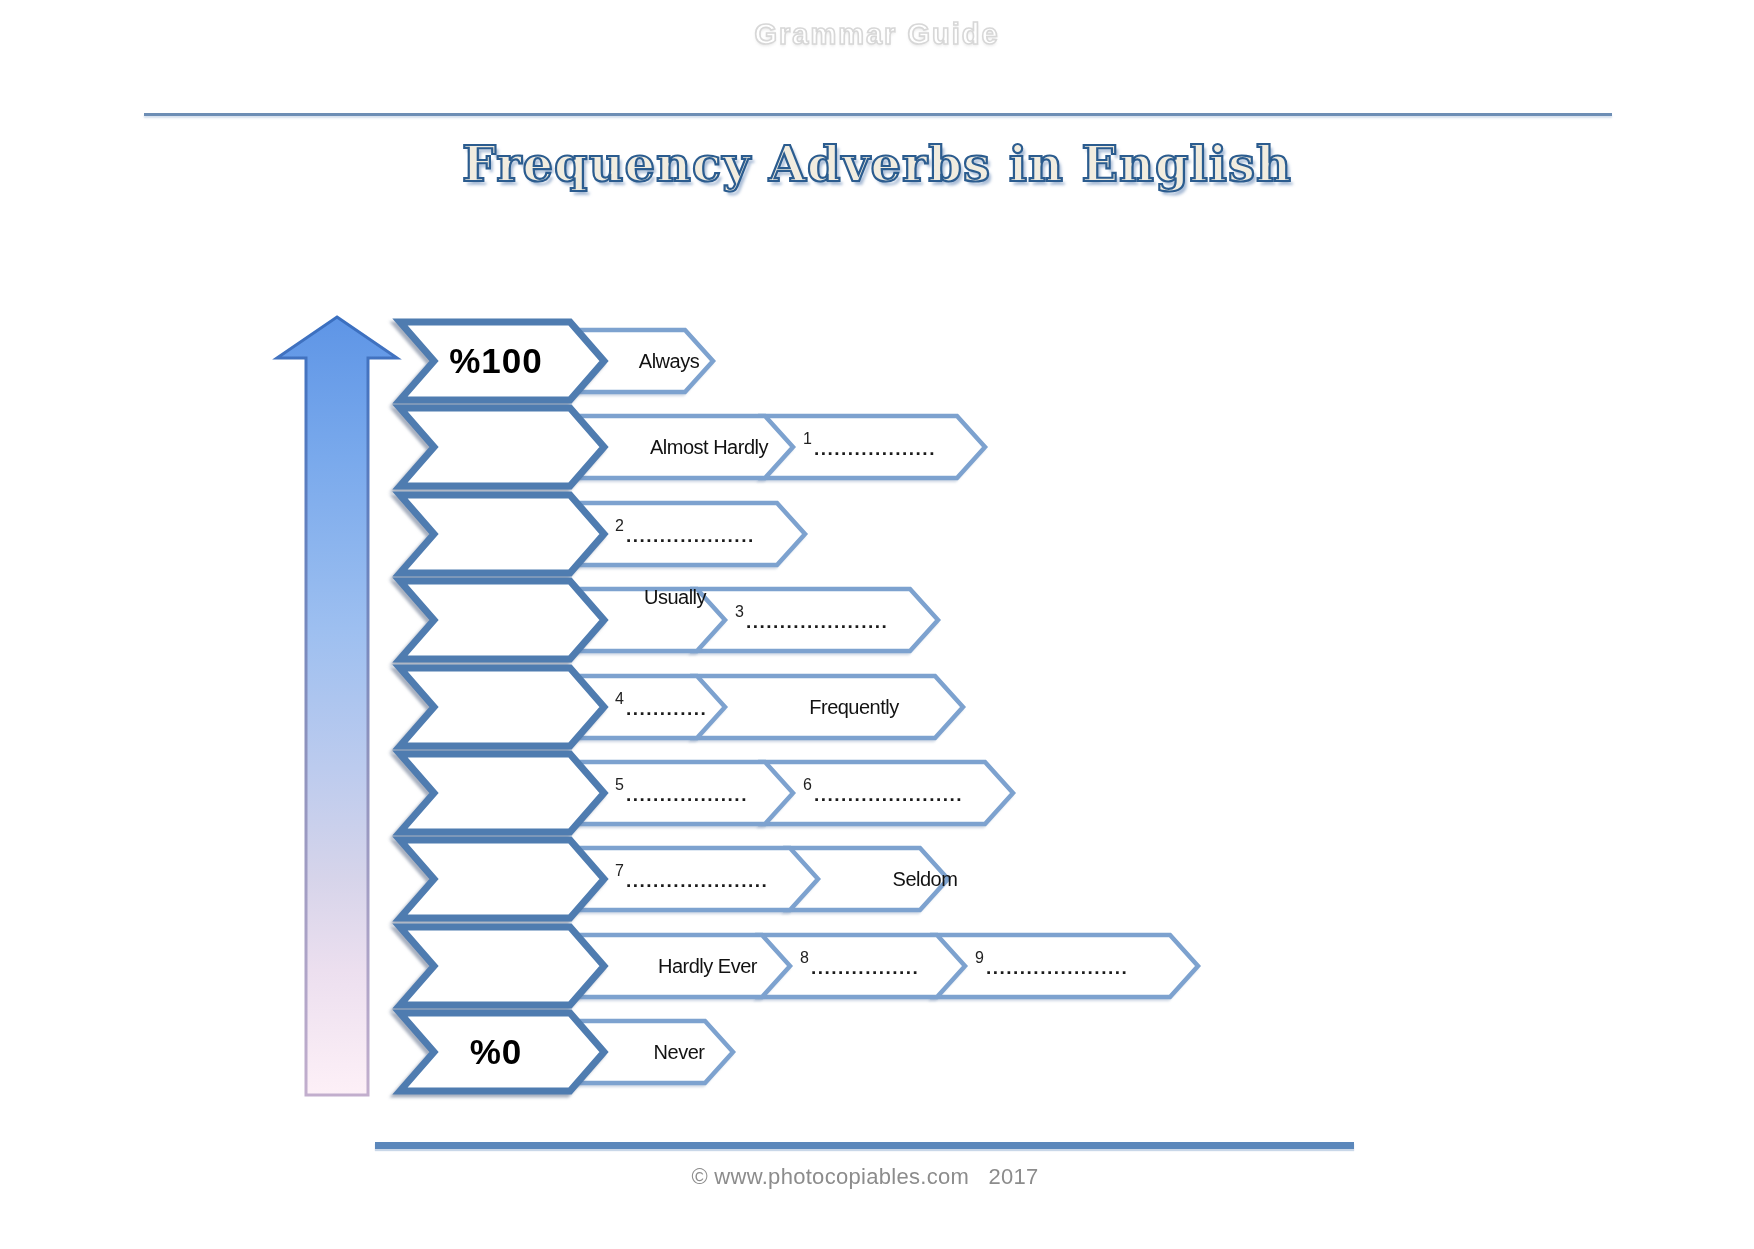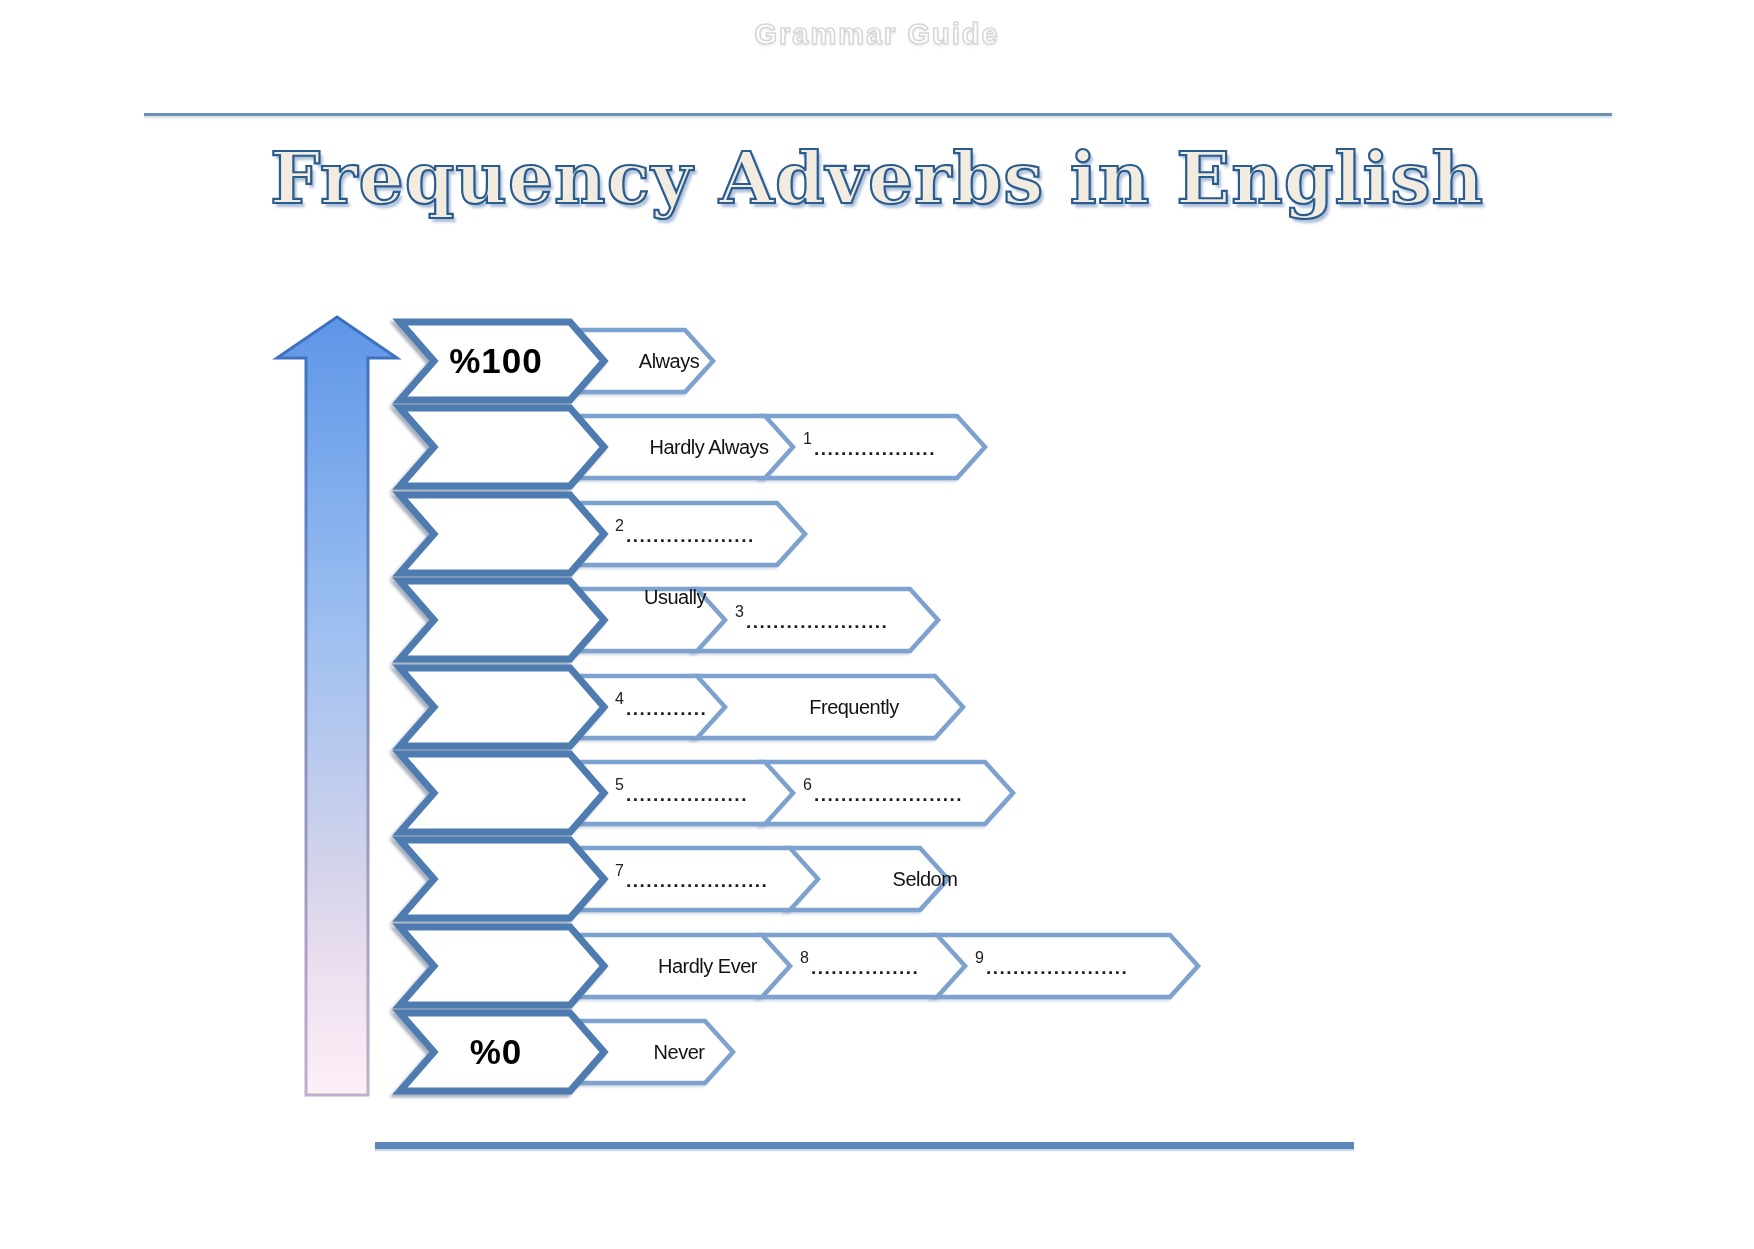--- a/index.html
+++ b/index.html
@@ -9,21 +9,21 @@
   .watermark{position:absolute;top:18px;left:0;right:0;text-align:center;
     font-size:29px;font-weight:bold;letter-spacing:2px;color:#ffffff;
     -webkit-text-stroke:1.6px #d7d7d7;
     text-shadow:0 2px 3px rgba(205,205,205,.45);}
 
   .top-rule{position:absolute;left:144px;top:113px;width:1468px;height:3px;
     background:var(--rule,#6d8eb5);box-shadow:0 2px 2px rgba(160,185,215,.45);}
 
   .title{position:absolute;top:136px;left:0;right:0;text-align:center;
     font-family:"DejaVu Serif","Liberation Serif",serif;font-weight:bold;
-    font-size:71px;letter-spacing:1px;color:var(--titleFill,#f1ecdf);
+    font-size:48px;letter-spacing:1px;color:var(--titleFill,#f1ecdf);
     -webkit-text-stroke:2.2px var(--titleOutline,#2b5c8f);
     text-shadow:3px 4px 3px rgba(140,165,200,.75);}
 
   .instruction{position:absolute;left:140px;top:266px;font-size:25px;
     letter-spacing:-0.4px;color:#111111;}
 
   .arrow-svg{position:absolute;left:270px;top:308px;overflow:visible;}
 
   svg.chev{position:absolute;overflow:visible;}
   svg.chev-dark polygon{fill:#ffffff;stroke:var(--dark,#4f7cb0);stroke-width:7;
@@ -86,21 +86,21 @@
         <polygon points="0,0 110,0 138,31 110,62 0,62 28,31"></polygon>
       </svg>
       <div class="chev-txt chev-word" style="left: 597px; top: 330px; width: 82px; height: 62px;">Always</div>
       <svg width="204" height="78" viewBox="0 0 204 78" class="chev chev-dark" style="left: 400px; top: 322px; z-index: 40;">
         <polygon points="0,0 170,0 204,39 170,78 0,78 34,39"></polygon>
       </svg>
       <div class="chev-txt chev-pct" style="left: 428px; top: 322px; width: 136px; height: 78px;">%100</div>
       <svg width="218" height="62" viewBox="0 0 218 62" class="chev chev-light" style="left: 575px; top: 416px; z-index: 30;">
         <polygon points="0,0 190,0 218,31 190,62 0,62 28,31"></polygon>
       </svg>
-      <div class="chev-txt chev-word" style="left: 597px; top: 416px; width: 162px; height: 62px;">Hardly Always</div>
+      <div class="chev-txt chev-word" style="left: 597px; top: 416px; width: 162px; height: 62px;">Almost Hardly</div>
       <svg width="222" height="62" viewBox="0 0 222 62" class="chev chev-light" style="left: 763px; top: 416px; z-index: 25;">
         <polygon points="0,0 194,0 222,31 194,62 0,62 28,31"></polygon>
       </svg>
       <div class="chev-txt " style="left: 803px; top: 416px; height: 62px;">
         <span class="chev-num">1</span>
         <span class="chev-dots">..................</span>
       </div>
       <svg width="204" height="78" viewBox="0 0 204 78" class="chev chev-dark" style="left: 400px; top: 408px; z-index: 40;">
         <polygon points="0,0 170,0 204,39 170,78 0,78 34,39"></polygon>
       </svg>
@@ -198,13 +198,14 @@
         <polygon points="0,0 130,0 158,31 130,62 0,62 28,31"></polygon>
       </svg>
       <div class="chev-txt chev-word" style="left: 597px; top: 1021px; width: 102px; height: 62px;">Never</div>
       <svg width="204" height="78" viewBox="0 0 204 78" class="chev chev-dark" style="left: 400px; top: 1013px; z-index: 40;">
         <polygon points="0,0 170,0 204,39 170,78 0,78 34,39"></polygon>
       </svg>
       <div class="chev-txt chev-pct" style="left: 428px; top: 1013px; width: 136px; height: 78px;">%0</div>
     </div>
 
   <div class="footer-bar"></div>
+  <div class="footer-line footer-copy">© www.photocopiables.com &nbsp; 2017</div>
 </div>
 
 </body></html>

